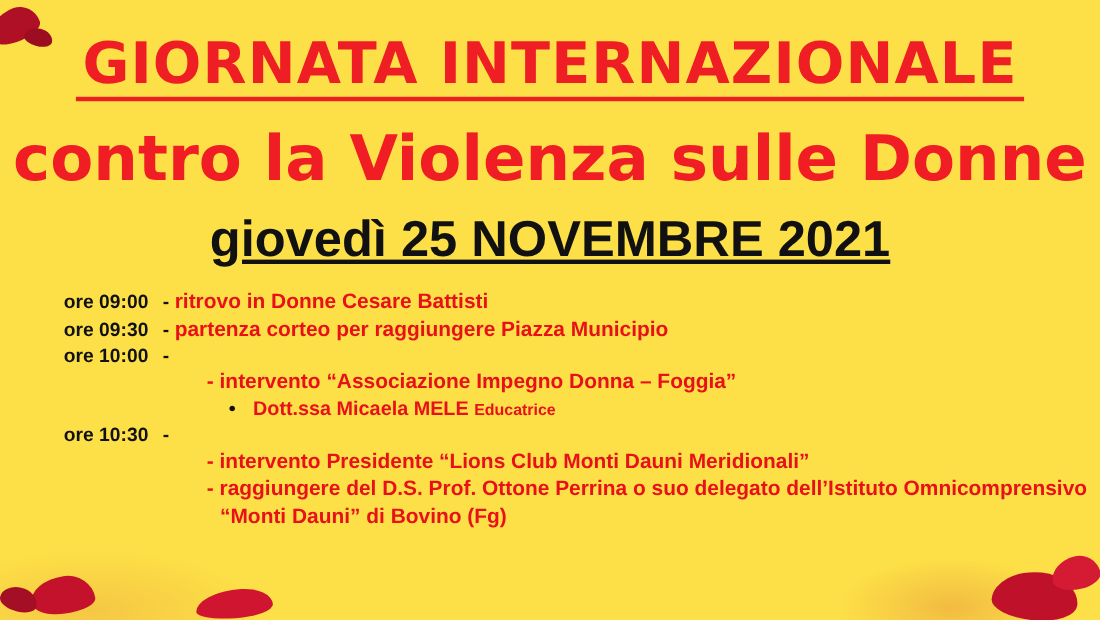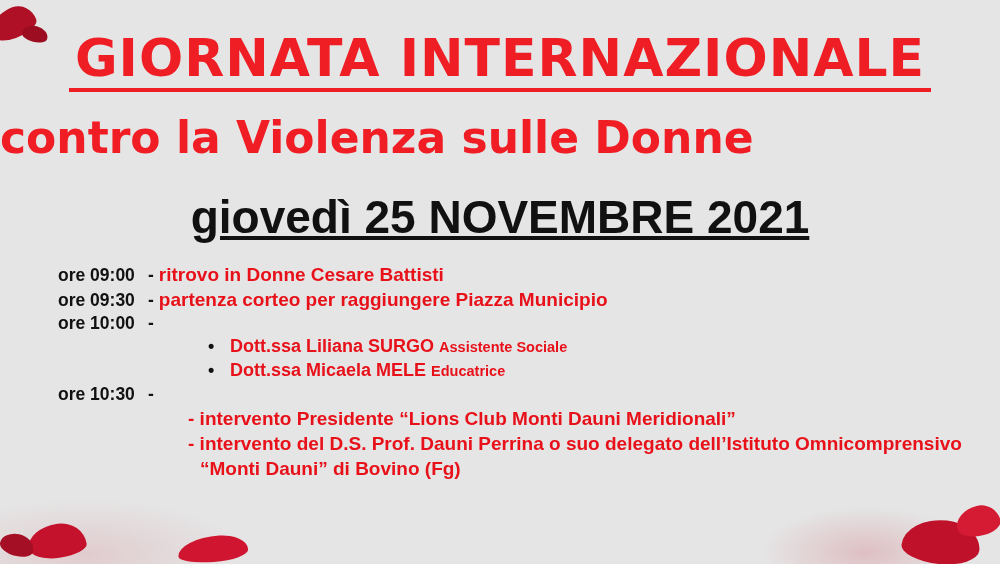--- a/index.html
+++ b/index.html
@@ -11,21 +11,21 @@
     height: 564px;
     background: #ffffff;
     font-family: "Liberation Sans", sans-serif;
     overflow: hidden;
     position: relative;
   }
   .poster {
     position: relative;
     width: 1000px;
     height: 564px;
-    background: #e5e5e5;
+    background: #fde047;
     overflow: hidden;
   }
 
   
   .petal {
     position: absolute;
     background: #c8102e;
     pointer-events: none;
   }
   .petal-tl {
@@ -128,24 +128,25 @@
     border-bottom: 4px solid #ef1d24;
     padding: 0 6px 2px 6px;
     display: inline-block;
     line-height: 1.05;
   }
   .title-sub {
     position: absolute;
     top: 112px;
     left: 0;
     width: 1000px;
+    text-align: center;
     color: #f01d24;
     font-family: "DejaVu Sans", sans-serif;
     font-weight: bold;
-    font-size: 44px;
+    font-size: 57px;
     white-space: nowrap;
   }
   .title-date {
     position: absolute;
     top: 190px;
     left: 0;
     width: 1000px;
     text-align: center;
     color: #111111;
     font-family: "Liberation Sans", sans-serif;
@@ -254,34 +255,32 @@
       <span class="ptime">ore 09:30</span>
       <span class="pdash">-</span>
       <span class="ptext">partenza corteo per raggiungere Piazza Municipio</span>
     </div>
 
     <div class="prow">
       <span class="ptime">ore 10:00</span>
       <span class="pdash">-</span>
     </div>
 
-
-    <div class="prow-bullet">
-      <span class="bullet">•</span><span>Dott.ssa Liliana SURGO</span><span>&nbsp;</span><span class="role">Assistente Sociale</span>
-    </div>
+    <div class="prow-sub">- intervento “Associazione Impegno Donna – Foggia”</div>
+
 
     <div class="prow-bullet">
       <span class="bullet">•</span><span>Dott.ssa Micaela MELE</span><span>&nbsp;</span><span class="role">Educatrice</span>
     </div>
 
     <div class="prow">
       <span class="ptime">ore 10:30</span>
       <span class="pdash">-</span>
     </div>
 
     <div class="prow-sub">- intervento Presidente “Lions Club Monti Dauni Meridionali”</div>
 
 
-    <div class="prow-sub">- intervento del D.S. Prof. Dauni Perrina o suo delegato dell’Istituto Omnicomprensivo</div>
+    <div class="prow-sub">- raggiungere del D.S. Prof. Ottone Perrina o suo delegato dell’Istituto Omnicomprensivo</div>
     <div class="prow-cont">“Monti Dauni” di Bovino (Fg)</div>
 
   </div>
 </div>
 
 </body></html>

